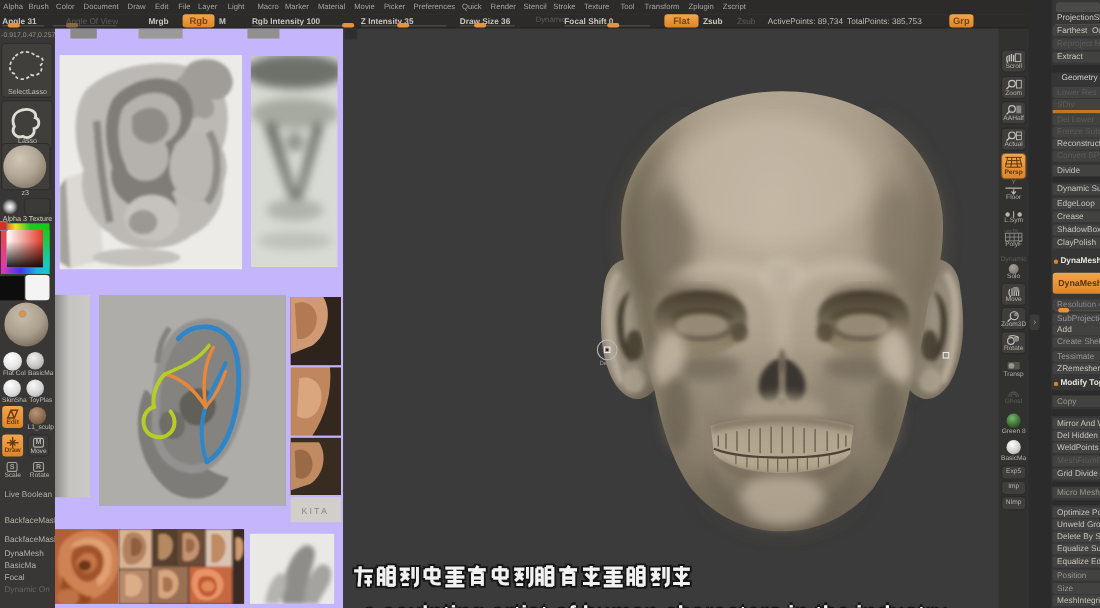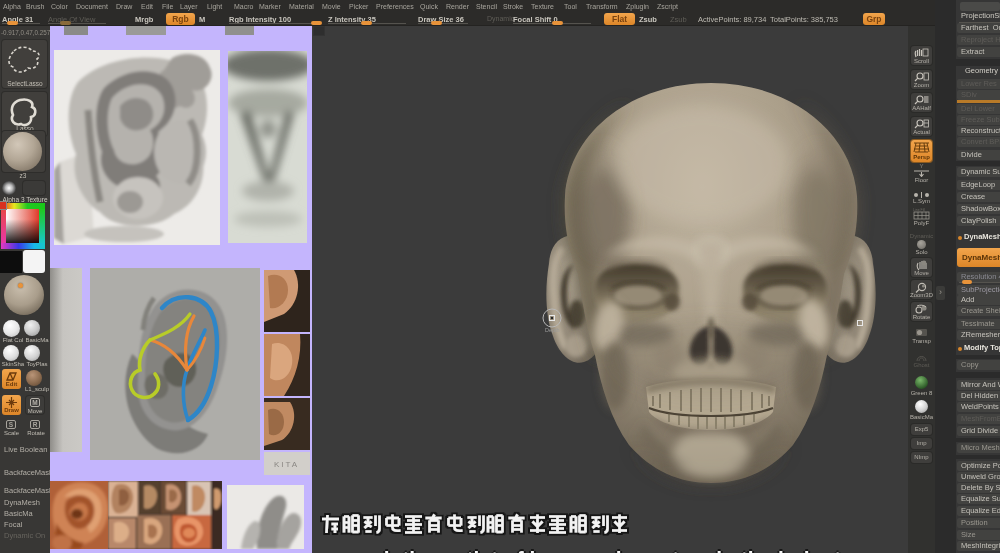--- a/index.html
+++ b/index.html
@@ -58,21 +58,21 @@
       <span style="left:564px">Tool</span>
       <span style="left:586px">Transform</span>
       <span style="left:626px">Zplugin</span>
       <span style="left:657px">Zscript</span>
 </div>
 
 <div id="row2" class="abs">
 <span class="lbl" style="left:2px">Angle 31</span>
 <div class="track" style="left:2px;width:38px"></div>
 <div class="knob" style="left:7px"></div>
-<span class="lbl dim" style="left:48px">Angle Of View</span>
+<span class="lbl dim" style="left:60px">Angle Of View</span>
 <div class="track" style="left:48px;width:58px"></div>
 <div class="knobdim" style="left:60px"></div>
 <span class="lbl" style="left:135px">Mrgb</span>
 <div class="obtn" style="left:166px;width:29px">Rgb</div>
 <span class="lbl" style="left:199px">M</span>
 <span class="lbl" style="left:229px">Rgb Intensity 100</span>
 <div class="track" style="left:229px;width:92px"></div>
 <div class="knob" style="left:311px"></div>
 <span class="lbl" style="left:328px">Z Intensity 35</span>
 <div class="track" style="left:328px;width:78px"></div>

